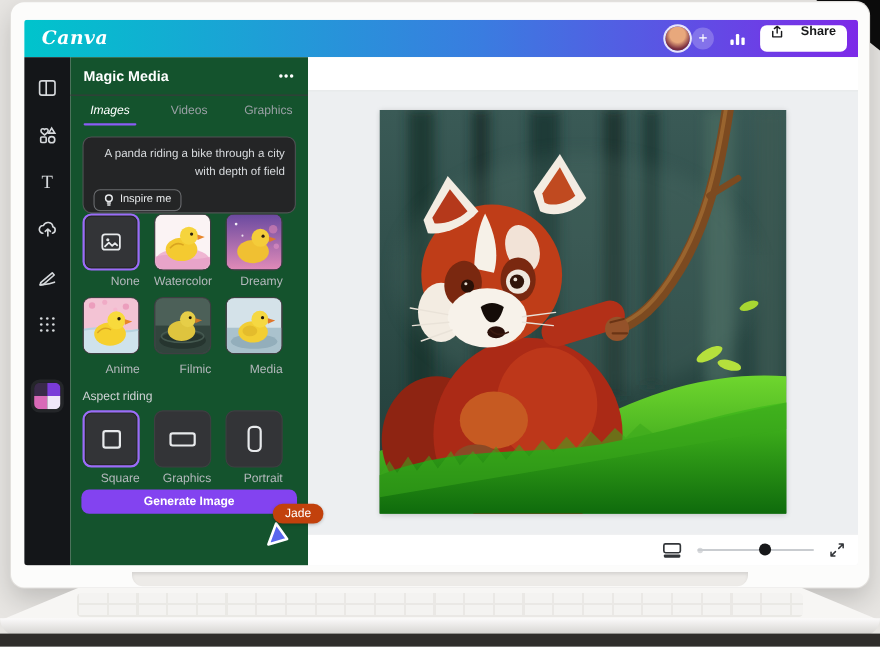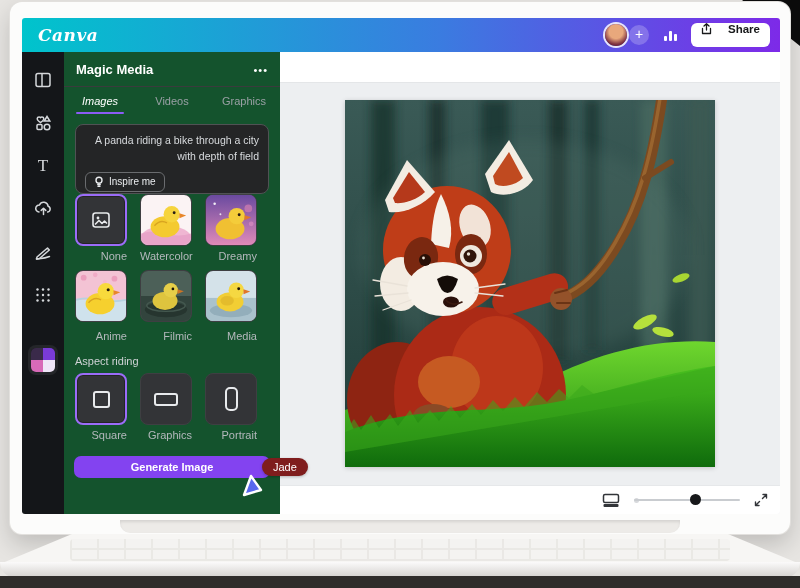--- a/index.html
+++ b/index.html
@@ -81,41 +81,41 @@
     border:1px solid #6a6c6f; border-radius:6px; padding:3px 8px; font-size:10px; color:#e9ebed; }
   .inspire-btn svg { stroke:#e9ebed; fill:none; stroke-width:1.4; }
   .section-label { font-size:11px; color:#d0d3d6; margin:13px 11px 6px; }
   .tile-grid { display:grid; grid-template-columns:repeat(3,52px); gap:13px; margin:0 11px; }
   .tile { width:52px; height:52px; border-radius:8px; background:#333437; position:relative;
     overflow:hidden; border:1px solid #3e3f42; }
   .tile.selected { border:2px solid #9b6cf8; box-shadow:0 0 0 1px #242526 inset; }
   .tile-label { font-size:11px; color:#b4b8bc; text-align:right; margin-top:4px; }
   .tile .center-ic { position:absolute; inset:0; display:flex; align-items:center; justify-content:center; }
   .aspect-shape { border:2px solid #e8eaec; border-radius:3px; }
-  .gen-btn { margin:15px 10px 0; height:22px; width:196px; background:#8343f0; border-radius:7px;
+  .gen-btn { margin:4px 10px 0; height:22px; width:196px; background:#8343f0; border-radius:7px;
     color:#fff; font-size:11px; font-weight:700; display:flex; align-items:center; justify-content:center; }
 
   
   .editor { flex:1; background:#edeff1; position:relative; }
   .toolbar { position:absolute; left:0; top:0; right:0; height:30px; background:#fff;
     box-shadow:0 1px 0 #e4e6e8; }
   .canvas-img { position:absolute; left:65px; top:48px; width:370px; height:367px;
     box-shadow:0 1px 5px rgba(0,0,0,.18); }
   .canvas-img svg { display:block; width:370px; height:367px; }
   .bottombar { position:absolute; left:0; right:0; bottom:0; height:29px; background:#fff;
     border-top:1px solid #e6e8ea; display:flex; align-items:center; justify-content:flex-end;
     gap:14px; padding:0 12px; }
   .slider { width:106px; height:14px; position:relative; }
   .slider .track { position:absolute; left:0; right:0; top:6px; height:2px; background:#c9ccd0; border-radius:1px; }
   .slider .start-dot { position:absolute; left:0; top:4.5px; width:5px; height:5px; border-radius:50%; background:#d7d9dc; }
   .slider .knob { position:absolute; left:53%; top:1px; width:11px; height:11px; border-radius:50%; background:#17181a; }
 
   
   .collab { position:absolute; left:218px; top:440px; z-index:30; }
-  .collab-pill { position:absolute; left:22px; top:0; background:#7f1d1d; color:#fff; font-size:11px;
+  .collab-pill { position:absolute; left:8px; top:0; background:#c2410c; color:#fff; font-size:11px;
     font-weight:500; border-radius:11px; padding:3px 11px; box-shadow:0 1px 3px rgba(0,0,0,.25); }
   .collab-cursor { position:absolute; left:0; top:13px; }
 </style>
 </head>
 <body>
 
 <div class="corner-tri"></div>
 <div class="lid"></div>
 <div class="notch"></div>
 <div class="deck">

